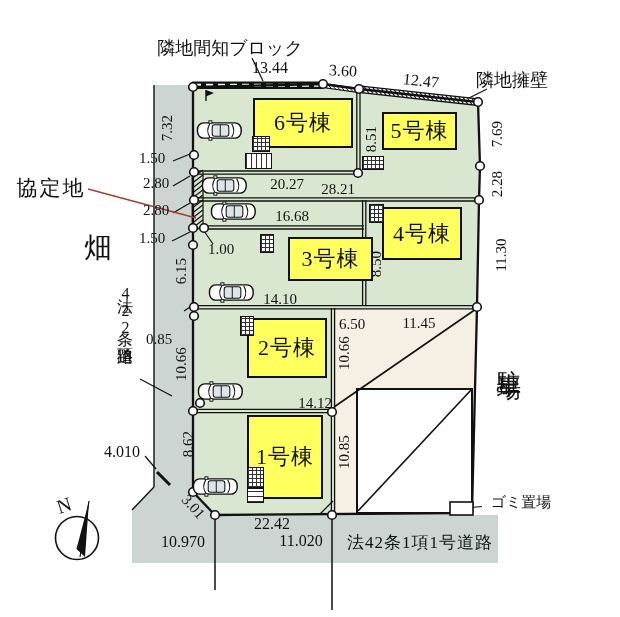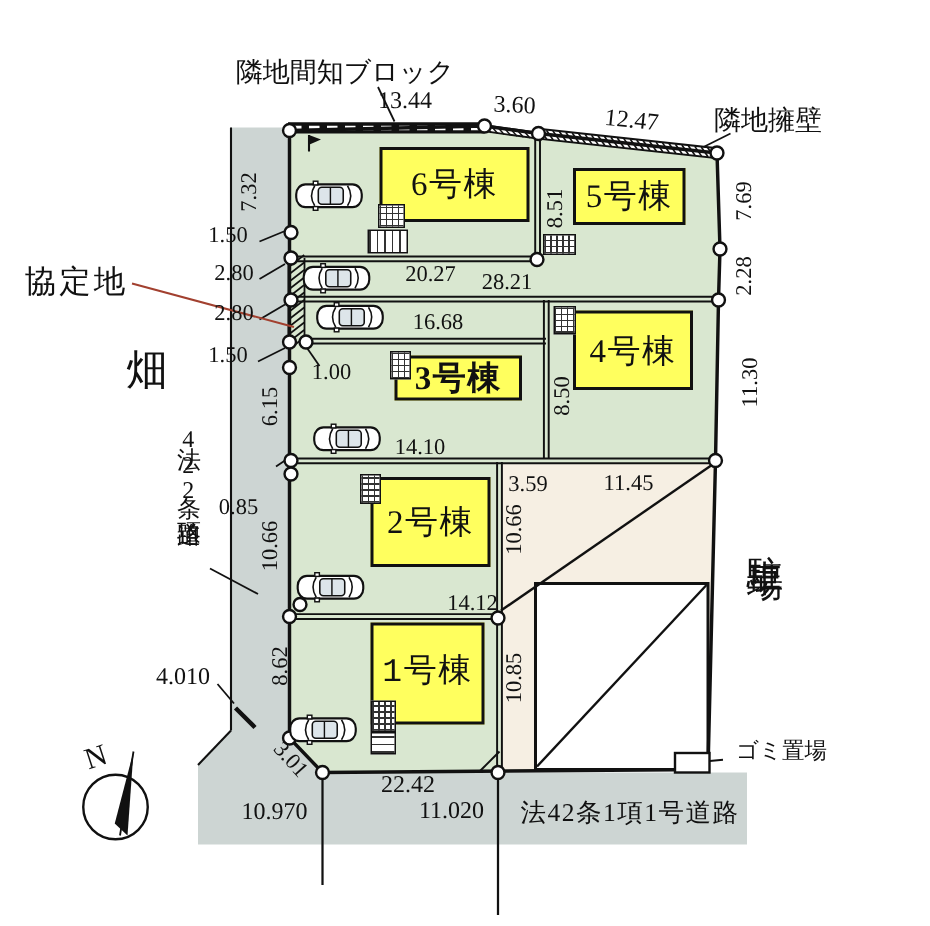--- a/index.html
+++ b/index.html
@@ -203,27 +203,27 @@
     <rect x="450" y="502" width="23" height="13" fill="#fff" stroke="#111" stroke-width="1.6"></rect>
   </g>
 
   <g>
     <circle cx="77" cy="538" r="21.5" fill="none" stroke="#111" stroke-width="1.6"></circle>
     <line x1="89" y1="501" x2="80" y2="557" stroke="#111" stroke-width="1.2"></line>
     <polygon points="89,501 85,557 76.5,549" fill="#111"></polygon>
   </g>
 </svg>
 
-<div class="bldg" style="left:247px;top:415px;width:76px;height:68px;font-family:Liberation Mono, monospace;">
+<div class="bldg" style="left:247px;top:415px;width:76px;height:84px;">
   <div class="lbl">1号棟</div>
     </div>
 <div class="bldg" style="left:247px;top:318px;width:80px;height:60px;text-decoration:underline;">
   <div class="lbl">2号棟</div>
     </div>
-<div class="bldg" style="left:263px;top:237px;width:85px;height:30px;font-weight:bold;">
+<div class="bldg" style="left:288px;top:237px;width:85px;height:44px;">
   <div class="lbl">3号棟</div>
     </div>
 <div class="bldg" style="left:382px;top:207px;width:80px;height:53px;">
   <div class="lbl">4号棟</div>
     </div>
 <div class="bldg" style="left:382px;top:112px;width:75px;height:38px;">
   <div class="lbl">5号棟</div>
     </div>
 <div class="bldg" style="left:253px;top:98px;width:100px;height:50px;">
   <div class="lbl">6号棟</div>
@@ -268,21 +268,21 @@
 <div class="lbl dim" style="left:497px;top:134px;transform:translate(-50%,-50%) rotate(-90deg);">7.69</div>
 <div class="lbl dim" style="left:497px;top:184px;transform:translate(-50%,-50%) rotate(-90deg);">2.28</div>
 <div class="lbl dim" style="left:501px;top:255px;transform:translate(-50%,-50%) rotate(-90deg);">11.30</div>
 
 <div class="lbl dim" style="left:287px;top:184px;">20.27</div>
 <div class="lbl dim" style="left:338px;top:189px;">28.21</div>
 <div class="lbl dim" style="left:292px;top:216px;">16.68</div>
 <div class="lbl dim" style="left:371px;top:139px;transform:translate(-50%,-50%) rotate(-90deg);">8.51</div>
 <div class="lbl dim" style="left:376px;top:264px;transform:translate(-50%,-50%) rotate(-90deg);">8.50</div>
 <div class="lbl dim" style="left:280px;top:299px;">14.10</div>
-<div class="lbl dim" style="left:352px;top:324px;">3.59</div>
+<div class="lbl dim" style="left:352px;top:324px;">6.50</div>
 <div class="lbl dim" style="left:419px;top:323px;">11.45</div>
 <div class="lbl dim" style="left:344px;top:353px;transform:translate(-50%,-50%) rotate(-90deg);">10.66</div>
 <div class="lbl dim" style="left:344px;top:452px;transform:translate(-50%,-50%) rotate(-90deg);">10.85</div>
 <div class="lbl dim" style="left:279px;top:403px;margin-left:36px;">14.12</div>
 
 <div class="lbl dim16" style="left:272px;top:524px;">22.42</div>
 <div class="lbl dim16" style="left:301px;top:541px;">11.020</div>
 <div class="lbl dim16" style="left:183px;top:542px;">10.970</div>
 
 </div>

